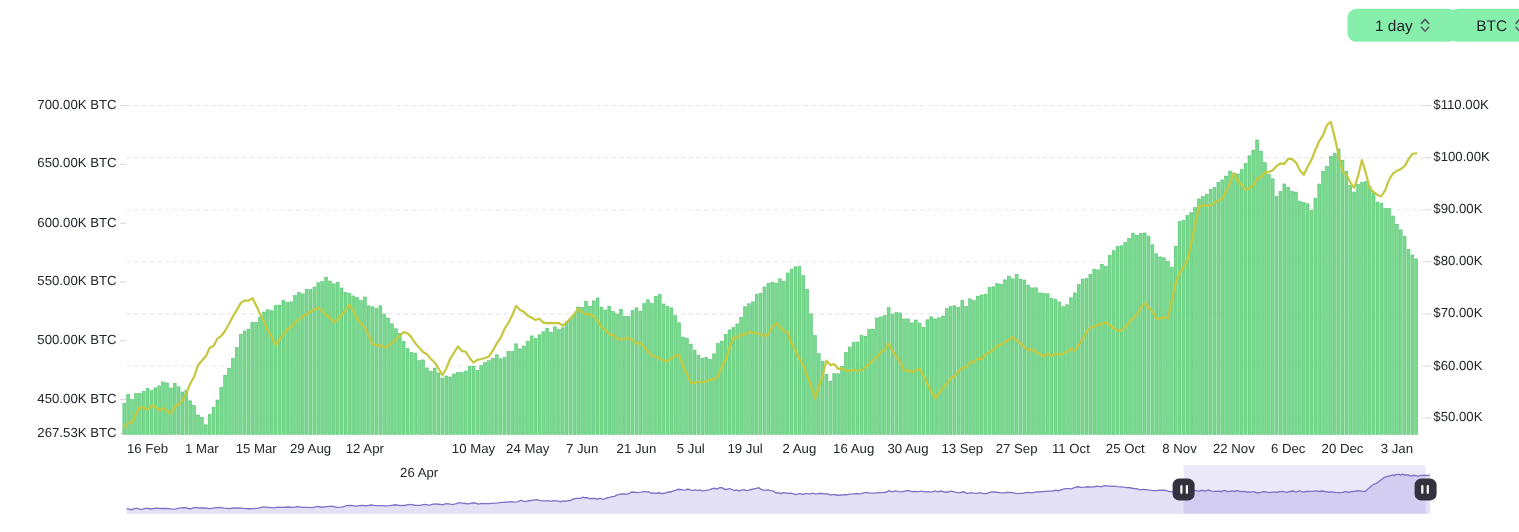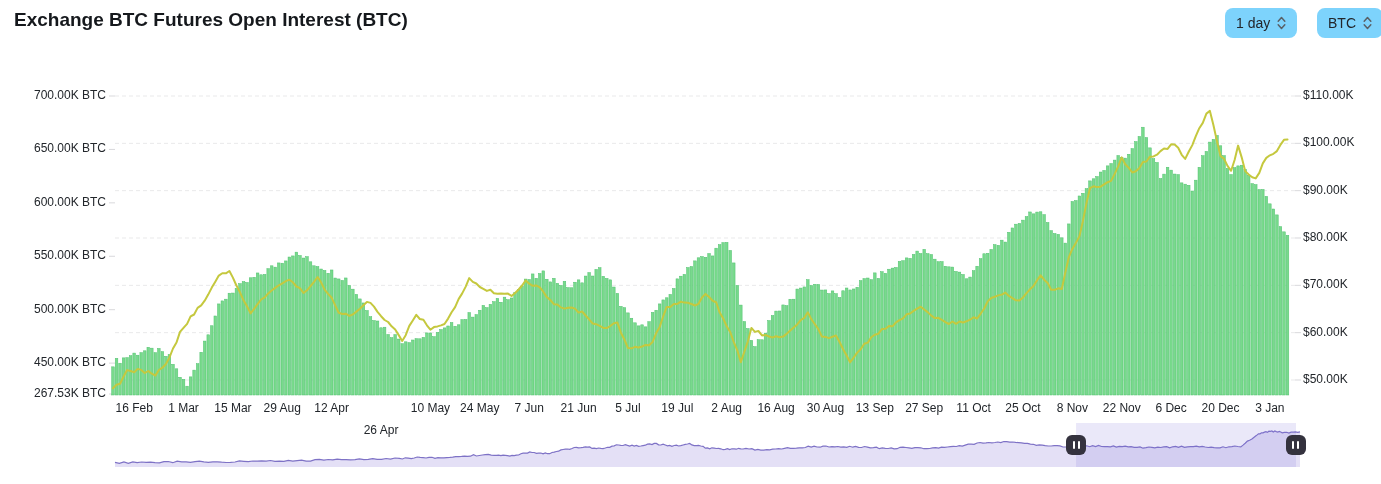--- a/index.html
+++ b/index.html
@@ -1,20 +1,20 @@
 <!DOCTYPE html>
 <html><head>
 <meta charset="utf-8">
 <style>
   html,body{margin:0;padding:0;background:#fff;}
   .card{position:relative;width:1381px;height:484px;background:#fff;overflow:hidden;
         font-family:"Liberation Sans",sans-serif;}
   .title{position:absolute;left:14px;top:9px;font-size:19px;font-weight:700;color:#15181c;}
   .btn{position:absolute;top:8px;height:30px;display:flex;align-items:center;gap:7px;
-       padding:0 11px;background:#7dd3fc;border:none;border-radius:8px;font-size:14px;
+       padding:0 25px;background:#86efac;border:none;border-radius:8px;font-size:14px;
        color:#22262b;cursor:pointer;font-family:inherit;}
   #btn-interval{left:1225px;}
   #btn-unit{left:1317px;}
   .legend{position:absolute;top:60px;left:0;width:100%;display:flex;justify-content:center;
           gap:18px;}
   .legend-item{display:flex;align-items:center;gap:6px;font-size:12.5px;color:#30353a;cursor:pointer;}
   .swatch{width:12px;height:12px;border-radius:2px;}
   svg.chart{position:absolute;left:0;top:0;}
   .axis-label{position:absolute;font-size:12px;color:#22262b;line-height:15px;}
   .left-lab{left:0;width:106px;text-align:right;}
@@ -26,21 +26,20 @@
   .handle{position:absolute;width:20px;height:20px;border-radius:6px;background:#34323e;
           display:flex;align-items:center;justify-content:center;gap:3px;cursor:ew-resize;}
   .handle i{display:block;width:2px;height:8px;background:#fff;border-radius:1px;}
   .hover-layer{position:absolute;background:transparent;}
 </style>
 </head>
 <body>
 
 <div class="card">
 
-  <div class="title">Exchange BTC Futures Open Interest (BTC)</div>
 
   <button class="btn" id="btn-interval">
     <span>1 day</span>
     <svg width="9" height="14" viewBox="0 0 9 14">
       <path d="M1.2 5.2 L4.5 1.6 L7.8 5.2" fill="none" stroke="#596066" stroke-width="1.5" stroke-linecap="round" stroke-linejoin="round"></path>
       <path d="M1.2 8.8 L4.5 12.4 L7.8 8.8" fill="none" stroke="#596066" stroke-width="1.5" stroke-linecap="round" stroke-linejoin="round"></path>
     </svg>
   </button>
 
   <button class="btn" id="btn-unit">

